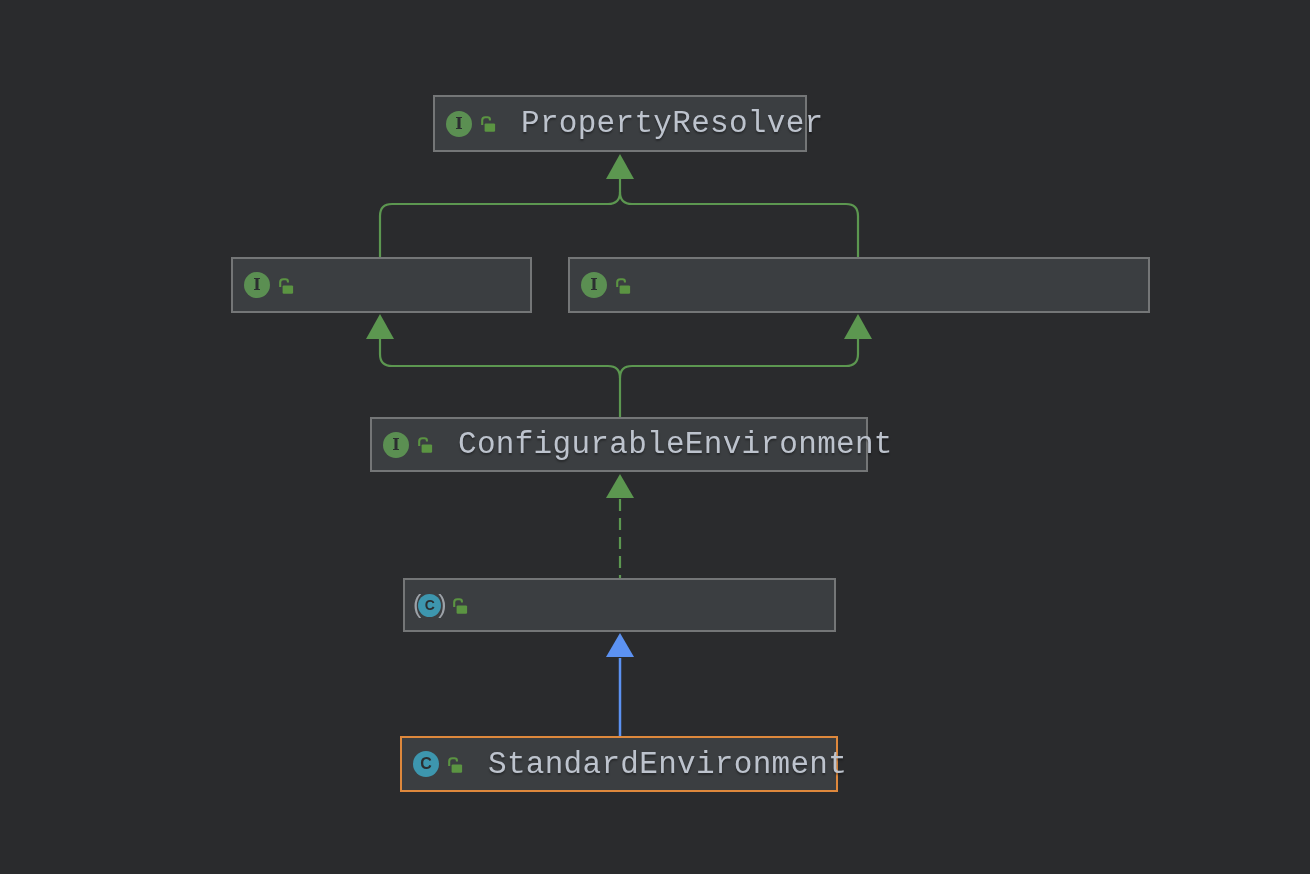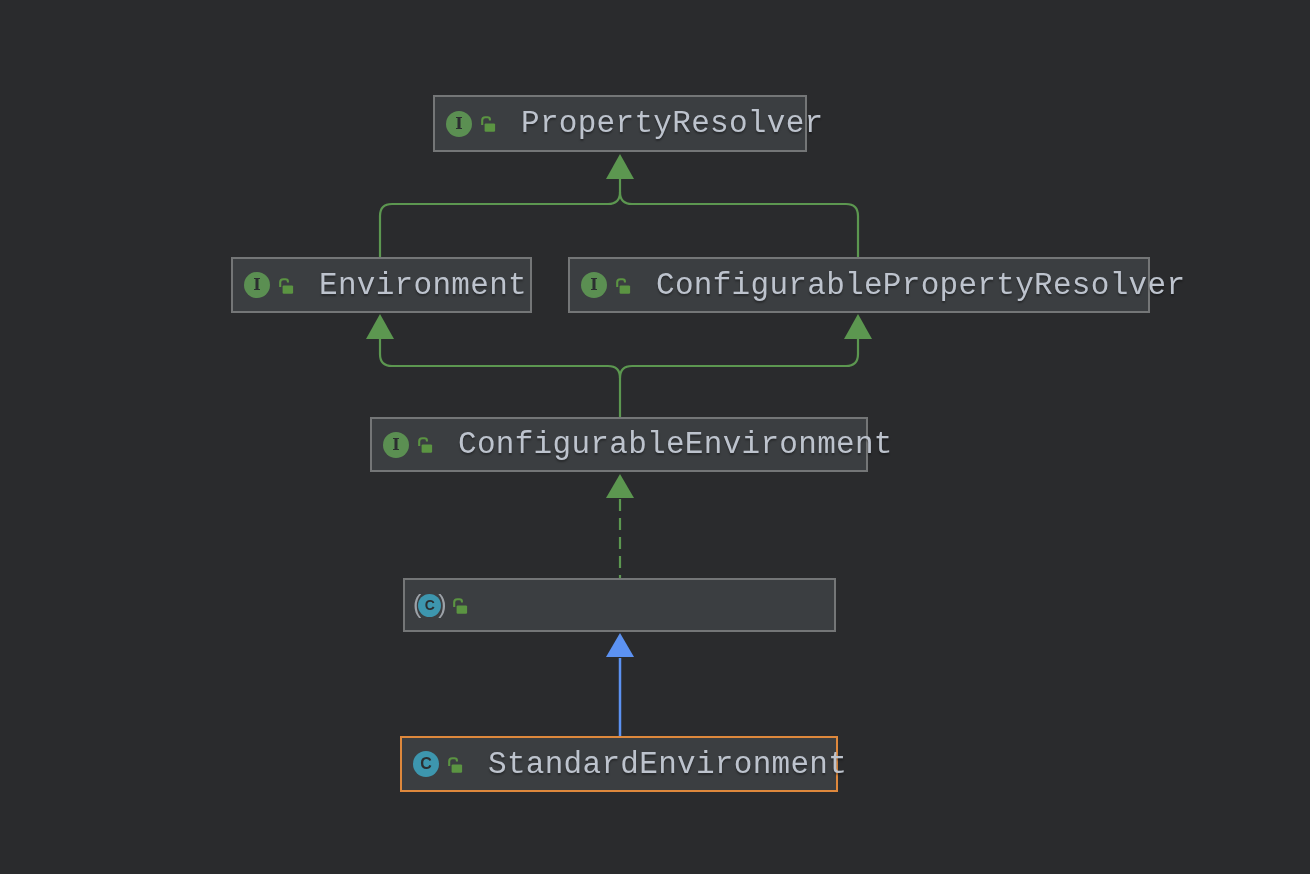--- a/index.html
+++ b/index.html
@@ -94,33 +94,31 @@
       <div class="node" style="left: 231px; top: 257px; width: 301px; height: 56px;">
       <span class="kind-icon">
           <span class="circle interface">I</span>
         </span>
       <span class="lock-icon">
         <svg width="19" height="19" viewBox="0 0 19 19">
           <path d="M4.2 11 L4.2 6.2 Q4.2 3.2 7.4 3.2 L9.4 3.2 Q11.9 3.2 11.9 5.4 L11.9 6.4" fill="none" stroke="var(--icon-lock)" stroke-width="2.1"></path>
           <rect x="6.6" y="9.4" width="10.5" height="8.4" rx="1.2" fill="var(--icon-lock)"></rect>
         </svg>
       </span>
-      <span class="label">Environment</span>
     </div>
       <div class="node" style="left: 568px; top: 257px; width: 582px; height: 56px;">
       <span class="kind-icon">
           <span class="circle interface">I</span>
         </span>
       <span class="lock-icon">
         <svg width="19" height="19" viewBox="0 0 19 19">
           <path d="M4.2 11 L4.2 6.2 Q4.2 3.2 7.4 3.2 L9.4 3.2 Q11.9 3.2 11.9 5.4 L11.9 6.4" fill="none" stroke="var(--icon-lock)" stroke-width="2.1"></path>
           <rect x="6.6" y="9.4" width="10.5" height="8.4" rx="1.2" fill="var(--icon-lock)"></rect>
         </svg>
       </span>
-      <span class="label">ConfigurablePropertyResolver</span>
     </div>
       <div class="node" style="left: 370px; top: 417px; width: 498px; height: 55px;">
       <span class="kind-icon">
           <span class="circle interface">I</span>
         </span>
       <span class="lock-icon">
         <svg width="19" height="19" viewBox="0 0 19 19">
           <path d="M4.2 11 L4.2 6.2 Q4.2 3.2 7.4 3.2 L9.4 3.2 Q11.9 3.2 11.9 5.4 L11.9 6.4" fill="none" stroke="var(--icon-lock)" stroke-width="2.1"></path>
           <rect x="6.6" y="9.4" width="10.5" height="8.4" rx="1.2" fill="var(--icon-lock)"></rect>
         </svg>

